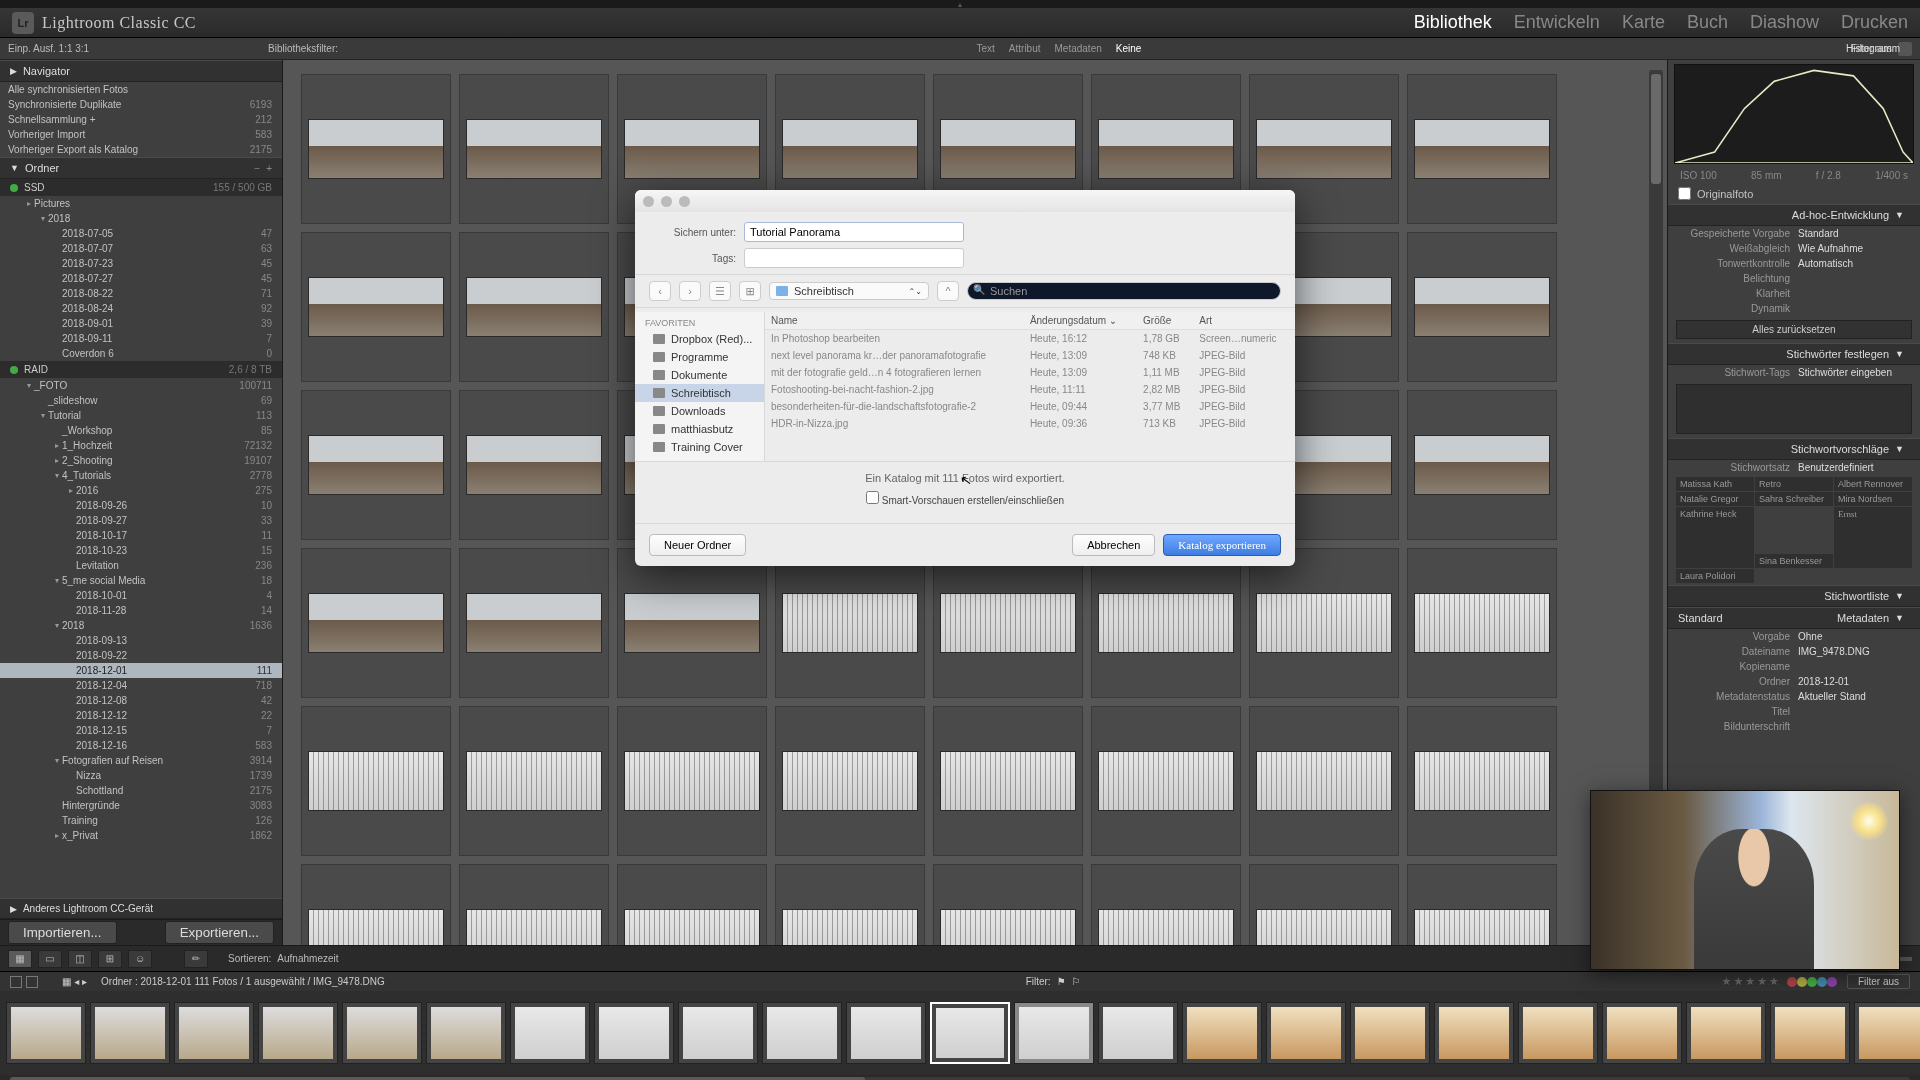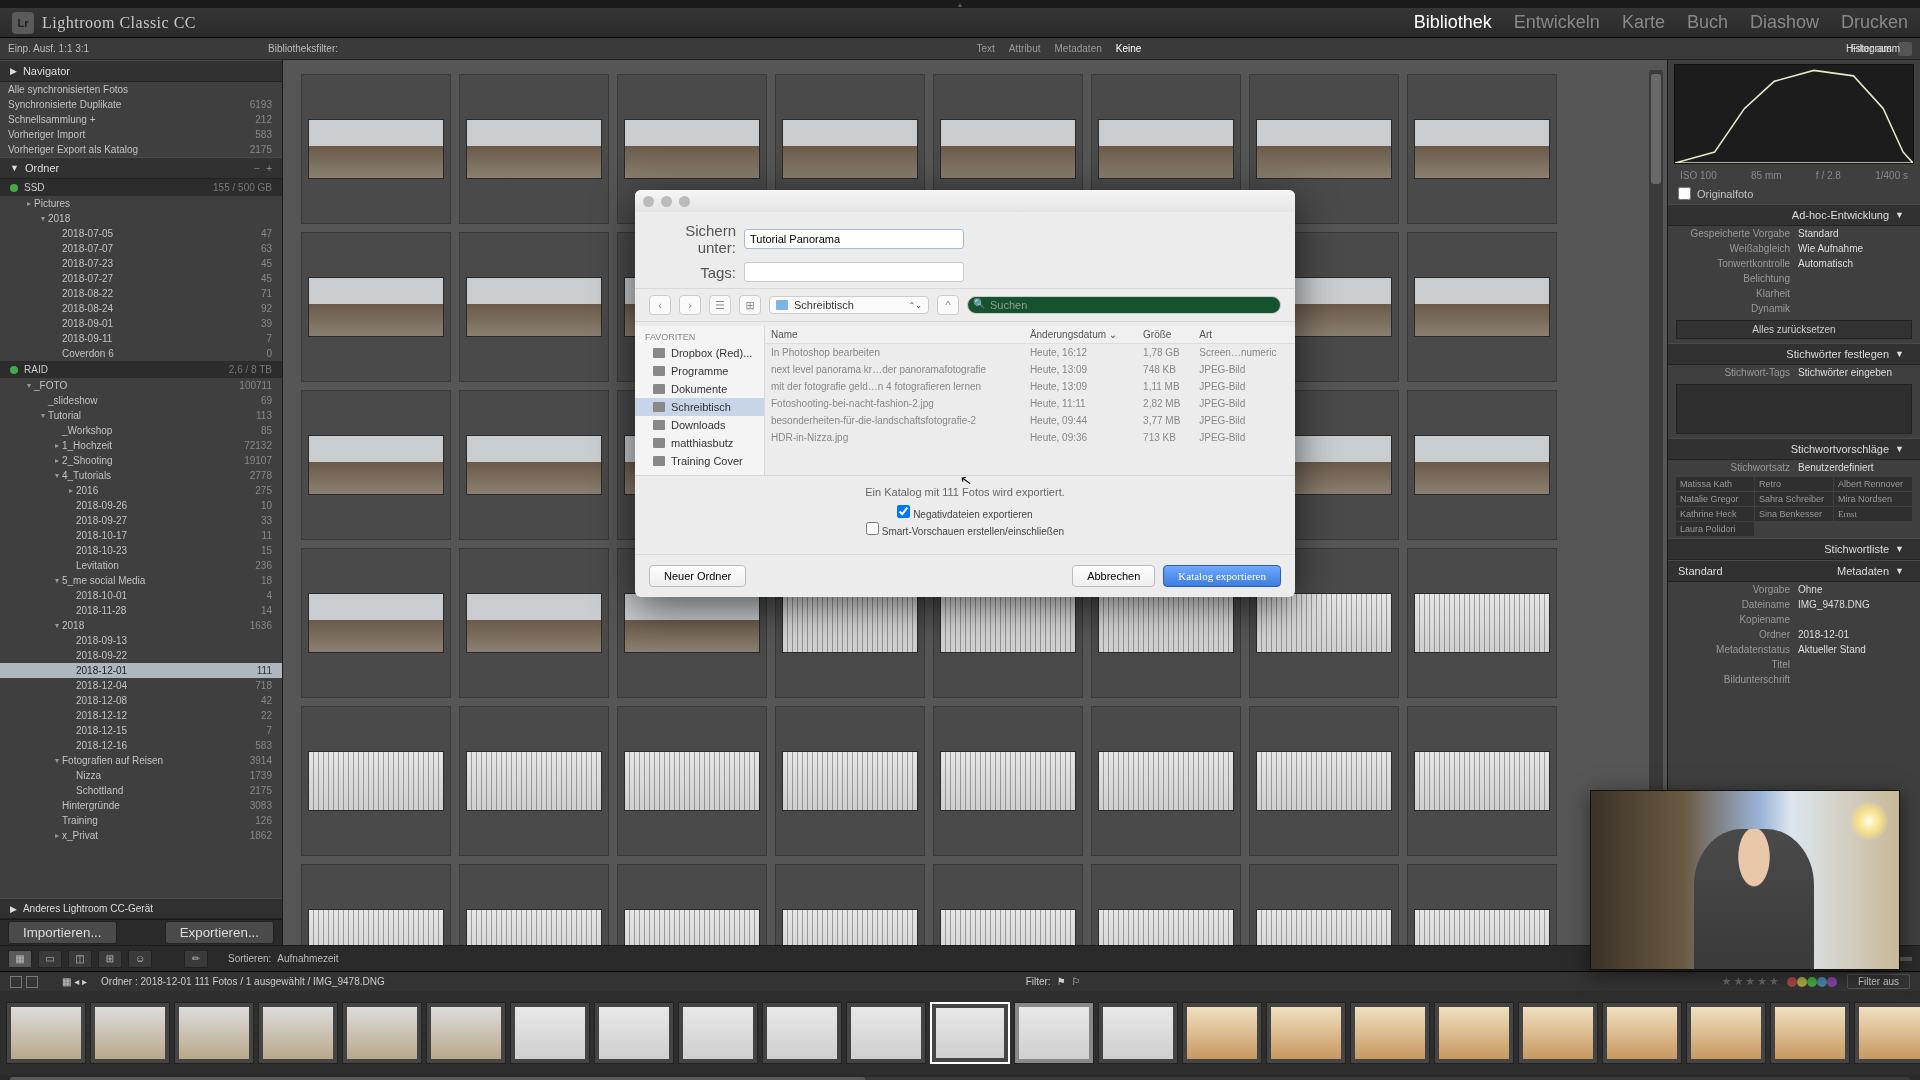--- a/index.html
+++ b/index.html
@@ -80,27 +80,27 @@
 .fthumb.sel2{background:#888;}
 .fthumb.trees .fi{background:linear-gradient(#e8e8e8,#cfcfcf);}
 .fthumb.warm .fi{background:linear-gradient(#f0e0c0,#c89860);}
 
 
 .dialog { position:absolute; left:635px; top:190px; width:660px; background:#ececec; border-radius:6px; box-shadow:0 10px 40px rgba(0,0,0,.6); color:#333; font-size:11px;}
 .dlg-titlebar{height:22px;background:linear-gradient(#f6f6f6,#e4e4e4);border-radius:6px 6px 0 0;display:flex;align-items:center;padding:0 8px;gap:7px;}
 .tl-btn{width:11px;height:11px;border-radius:50%;background:#bbb;}
 .dlg-body{padding:10px 14px;}
 .dlg-row{display:flex;align-items:center;margin-bottom:6px;}
-.dlg-row label{width:95px;text-align:right;padding-right:8px;color:#555;font-size:15px;}
+.dlg-row label{width:95px;text-align:right;padding-right:8px;color:#555;font-size:10px;}
 .dlg-row input[type=text]{flex:0 0 220px;border:1px solid #a8b8d8;border-radius:3px;padding:3px 5px;font-size:11px;background:#fff;}
 .dlg-row input.tags{border-color:#ccc;}
 .dlg-nav{display:flex;align-items:center;gap:8px;padding:4px 0;border-top:1px solid #d8d8d8;border-bottom:1px solid #d8d8d8;margin:4px -14px;padding:6px 14px;}
 .navbtn{width:22px;height:20px;border:1px solid #ccc;border-radius:4px;background:#fafafa;display:flex;align-items:center;justify-content:center;color:#888;}
 .locsel{flex:0 0 160px;border:1px solid #ccc;border-radius:4px;background:#fafafa;padding:2px 6px;display:flex;align-items:center;gap:6px;}
-.search{flex:1;border:1px solid #ccc;border-radius:10px;padding:2px 8px 2px 22px;background:#14532d;position:relative;color:#999;}
+.search{flex:1;border:1px solid #ccc;border-radius:10px;padding:2px 8px 2px 22px;background:#0f172a;position:relative;color:#999;}
 .search::before{content:"🔍";position:absolute;left:5px;top:1px;font-size:10px;}
 .fbrowser{display:flex;height:150px;border-bottom:1px solid #d8d8d8;margin:0 -14px;}
 .fside{width:130px;border-right:1px solid #d8d8d8;background:#f4f4f4;padding:4px 0;}
 .fside .sh{padding:2px 10px;color:#888;font-size:9px;text-transform:uppercase;}
 .fside .sit{padding:3px 10px 3px 18px;display:flex;align-items:center;gap:6px;}
 .fside .sit.sel{background:#c8d4e8;}
 .flist{flex:1;overflow:auto;}
 .flist table{width:100%;border-collapse:collapse;font-size:10px;}
 .flist th{text-align:left;padding:3px 6px;background:#f0f0f0;border-bottom:1px solid #ddd;color:#555;font-weight:normal;position:sticky;top:0;}
 .flist td{padding:3px 6px;color:#888;}
@@ -699,21 +699,21 @@
         <span class="v">Benutzerdefiniert</span>
       </div>
     <div id="kw-grid" style="display:grid;grid-template-columns:1fr 1fr 1fr;gap:1px;padding:2px 8px;font-size:9px;">
         <div style="background: rgb(47, 47, 47); padding: 2px 4px; color: rgb(153, 153, 153);">Matissa Kath</div>
         <div style="background: rgb(47, 47, 47); padding: 2px 4px; color: rgb(153, 153, 153);">Retro</div>
         <div style="background: rgb(47, 47, 47); padding: 2px 4px; color: rgb(153, 153, 153);">Albert Rennover</div>
         <div style="background: rgb(47, 47, 47); padding: 2px 4px; color: rgb(153, 153, 153);">Natalie Gregor</div>
         <div style="background: rgb(47, 47, 47); padding: 2px 4px; color: rgb(153, 153, 153);">Sahra Schreiber</div>
         <div style="background: rgb(47, 47, 47); padding: 2px 4px; color: rgb(153, 153, 153);">Mira Nordsen</div>
         <div style="background: rgb(47, 47, 47); padding: 2px 4px; color: rgb(153, 153, 153);">Kathrine Heck</div>
-        <div style="background: rgb(47, 47, 47); padding: 2px 4px; color: rgb(153, 153, 153);">Sina Benkesser</div>
+        <div style="background: rgb(47, 47, 47); padding: 2px 4px; color: rgb(153, 153, 153); margin-top: 47px;">Sina Benkesser</div>
         <div style="background: rgb(47, 47, 47); padding: 2px 4px; color: rgb(153, 153, 153); font-family: Liberation Serif, serif;">Ernst</div>
         <div style="background: rgb(47, 47, 47); padding: 2px 4px; color: rgb(153, 153, 153);">Laura Polidori</div>
       </div>
 
     <div class="phead">
         <span style="margin-left:auto">Stichwortliste</span>
         <span class="arrow" style="margin-left:6px;">▼</span>
       </div>
 
     <div class="phead">
@@ -976,21 +976,20 @@
                 <td>Heute, 09:36</td>
                 <td>713 KB</td>
                 <td>JPEG-Bild</td>
               </tr>
             </tbody>
         </table>
       </div>
     </div>
     <div class="dlg-opts">
       <div class="info">Ein Katalog mit 111 Fotos wird exportiert.</div>
-      <label><input type="checkbox" checked="" style=""> <span>Negativdateien exportieren</span></label>
       <label><input type="checkbox" style=""> <span>Smart-Vorschauen erstellen/einschließen</span></label>
     </div>
   </div>
   <div class="dlg-foot">
     <button>Neuer Ordner</button>
     <div class="spacer"></div>
     <button>Abbrechen</button>
     <button class="primary">Katalog exportieren</button>
   </div>
 </div>

